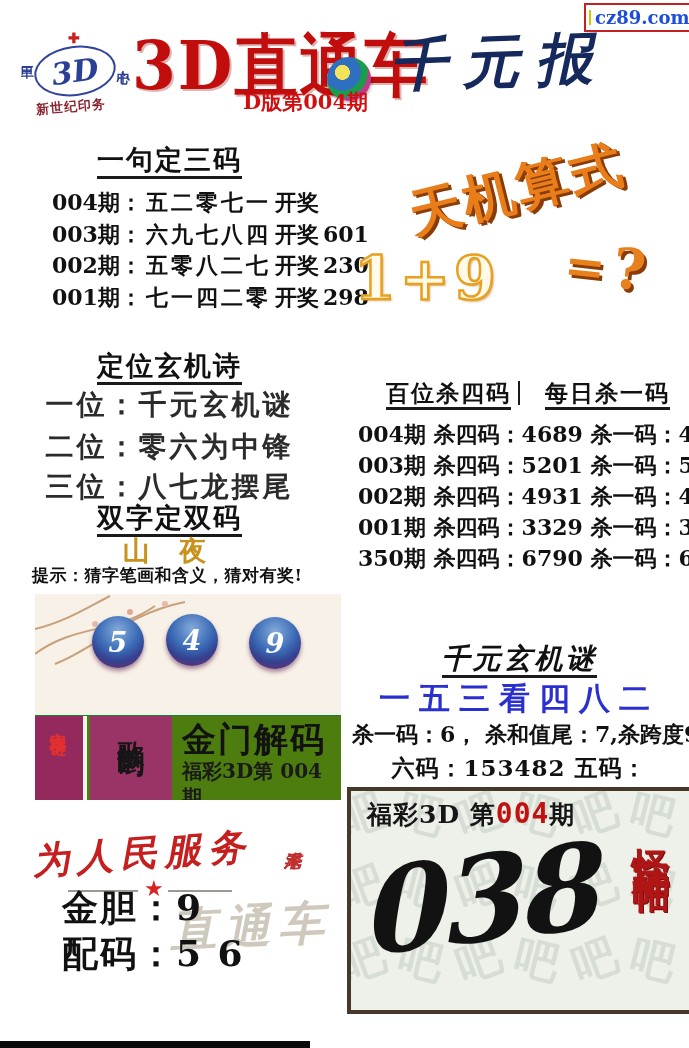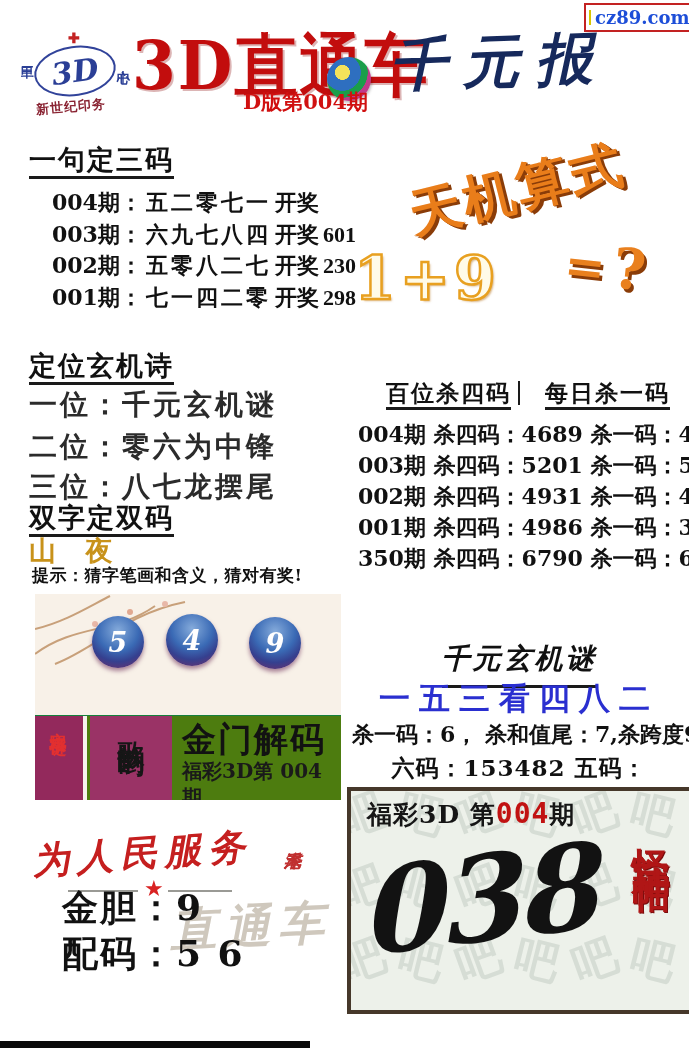--- a/index.html
+++ b/index.html
@@ -25,26 +25,26 @@
               text-shadow:2px 2px 0 rgba(140,10,10,.3);transform:scaleY(1.08);transform-origin:left top;}
   .globe{top:57px;left:327px;width:44px;height:44px;border-radius:50%;
          background:radial-gradient(circle at 35% 35%,#f3e25a 0 18%,#2e6fc0 19% 45%,#1a9e4a 46% 62%,#c03a8a 63% 100%);
          box-shadow:1px 2px 3px rgba(0,0,0,.25);}
   .edition{top:88px;left:243px;font-size:21px;font-weight:900;color:#d01010;}
   .subtitle{top:28px;left:388px;font-size:57px;font-weight:900;font-style:italic;color:#16295c;
             letter-spacing:16px;transform:rotate(-2deg);transform-origin:left top;}
 
   
   .sec-title{font-size:27px;font-weight:900;border-bottom:3px solid #1a1a1a;padding-bottom:1px;letter-spacing:2px;}
-  .l-center{left:29px;width:315px;}
+  .l-center{left:12px;width:315px;text-align:center;}
   .r-center{left:352px;width:334px;text-align:center;}
   .draw-rows{top:188px;left:52px;width:300px;}
   .draw-row{height:31.5px;font-size:22px;font-weight:800;white-space:nowrap;}
   .phrase{letter-spacing:3px;margin:0 4px;}
-  .res{margin-left:4px;font-family:Liberation Serif, serif;}
+  .res{margin-left:4px;}
   .poem-line{font-size:28px;font-weight:600;color:#2b2b2b;letter-spacing:3px;white-space:nowrap;}
   .gold-chars{font-size:27px;font-weight:800;color:#c8921a;letter-spacing:10px;}
   .hint{font-size:17px;font-weight:900;letter-spacing:0.5px;}
 
   
   .pic{top:594px;left:35px;width:306px;height:206px;background:#f8f1e8;overflow:hidden;}
   .pic svg{position:absolute;left:0;top:0;}
   .ball{position:absolute;width:52px;height:52px;border-radius:50%;
         background:radial-gradient(circle at 50% 28%,#85abdb 0%,#3a6ab5 45%,#35408f 68%,#7c2a60 100%);
         display:flex;align-items:center;justify-content:center;box-shadow:0 3px 4px rgba(90,20,70,.5);}
@@ -80,21 +80,21 @@
   .formula-expr{position:absolute;left:2px;top:118px;font-size:60px;font-weight:900;color:#fffbe8;
                 -webkit-text-stroke:2.5px #e8a020;text-shadow:2px 2px 2px rgba(180,110,20,.5);letter-spacing:4px;}
   .formula-eq{position:absolute;left:205px;top:105px;font-size:56px;font-weight:900;color:#e9801e;
               text-shadow:3px 3px 0 #8a3c08;transform:rotate(6deg);}
   .kill-title{top:378px;}
   .kill-title .u{border-bottom:3px solid #1a1a1a;font-size:23px;font-weight:900;letter-spacing:2px;padding-bottom:1px;margin-left:18px;}
   .kill-div{display:inline-block;width:2px;height:24px;background:#1a1a1a;margin:0 7px;vertical-align:-4px;}
   .kill-rows{top:420px;left:358px;width:330px;}
   .kill-row{height:31px;font-size:22px;font-weight:800;white-space:nowrap;}
   .qy-title{top:640px;font-size:28px;}
-  .qy-title span{border-bottom:3px solid #1a1a1a;font-weight:900;font-style:italic;letter-spacing:3px;padding-bottom:10px;}
+  .qy-title span{border-bottom:3px solid #1a1a1a;font-weight:900;font-style:italic;letter-spacing:3px;padding-bottom:0;}
   .qy-poem{top:678px;color:#2a2fd0;font-size:31px;font-weight:700;letter-spacing:9px;white-space:nowrap;}
   .qy-kill{top:720px;font-size:22px;font-weight:900;white-space:nowrap;}
   .qy-codes{top:753px;font-size:23px;font-weight:900;letter-spacing:1px;}
 
   
   .sp-box{top:787px;left:347px;width:339px;height:219px;border:4px solid #46382a;background:#edf1ea;overflow:hidden;}
   .sp-wm{position:absolute;left:-10px;top:-6px;width:360px;display:flex;flex-wrap:wrap;gap:14px;opacity:.20;}
   .sp-wm span{font-size:44px;color:#7e8f84;font-weight:700;}
   .sp-wm span:nth-child(odd){transform:rotate(-20deg);}
   .sp-wm span:nth-child(even){transform:rotate(14deg);}
@@ -218,21 +218,21 @@
   <div class="kill-row">
     <span>004期</span> <span>杀四码：</span><span>4689</span> <span>杀一码：</span><span>4</span>
   </div>
   <div class="kill-row">
     <span>003期</span> <span>杀四码：</span><span>5201</span> <span>杀一码：</span><span>5</span>
   </div>
   <div class="kill-row">
     <span>002期</span> <span>杀四码：</span><span>4931</span> <span>杀一码：</span><span>4</span>
   </div>
   <div class="kill-row">
-    <span>001期</span> <span>杀四码：</span><span>4986</span> <span>杀一码：</span><span>3</span>
+    <span>001期</span> <span>杀四码：</span><span>3329</span> <span>杀一码：</span><span>3</span>
   </div>
   <div class="kill-row">
     <span>350期</span> <span>杀四码：</span><span>6790</span> <span>杀一码：</span><span>6</span>
   </div>
 </div>
 
 <div class="abs r-center qy-title">
   <span>千元玄机谜</span>
 </div>
 <div class="abs r-center qy-poem">一五三看四八二</div>

